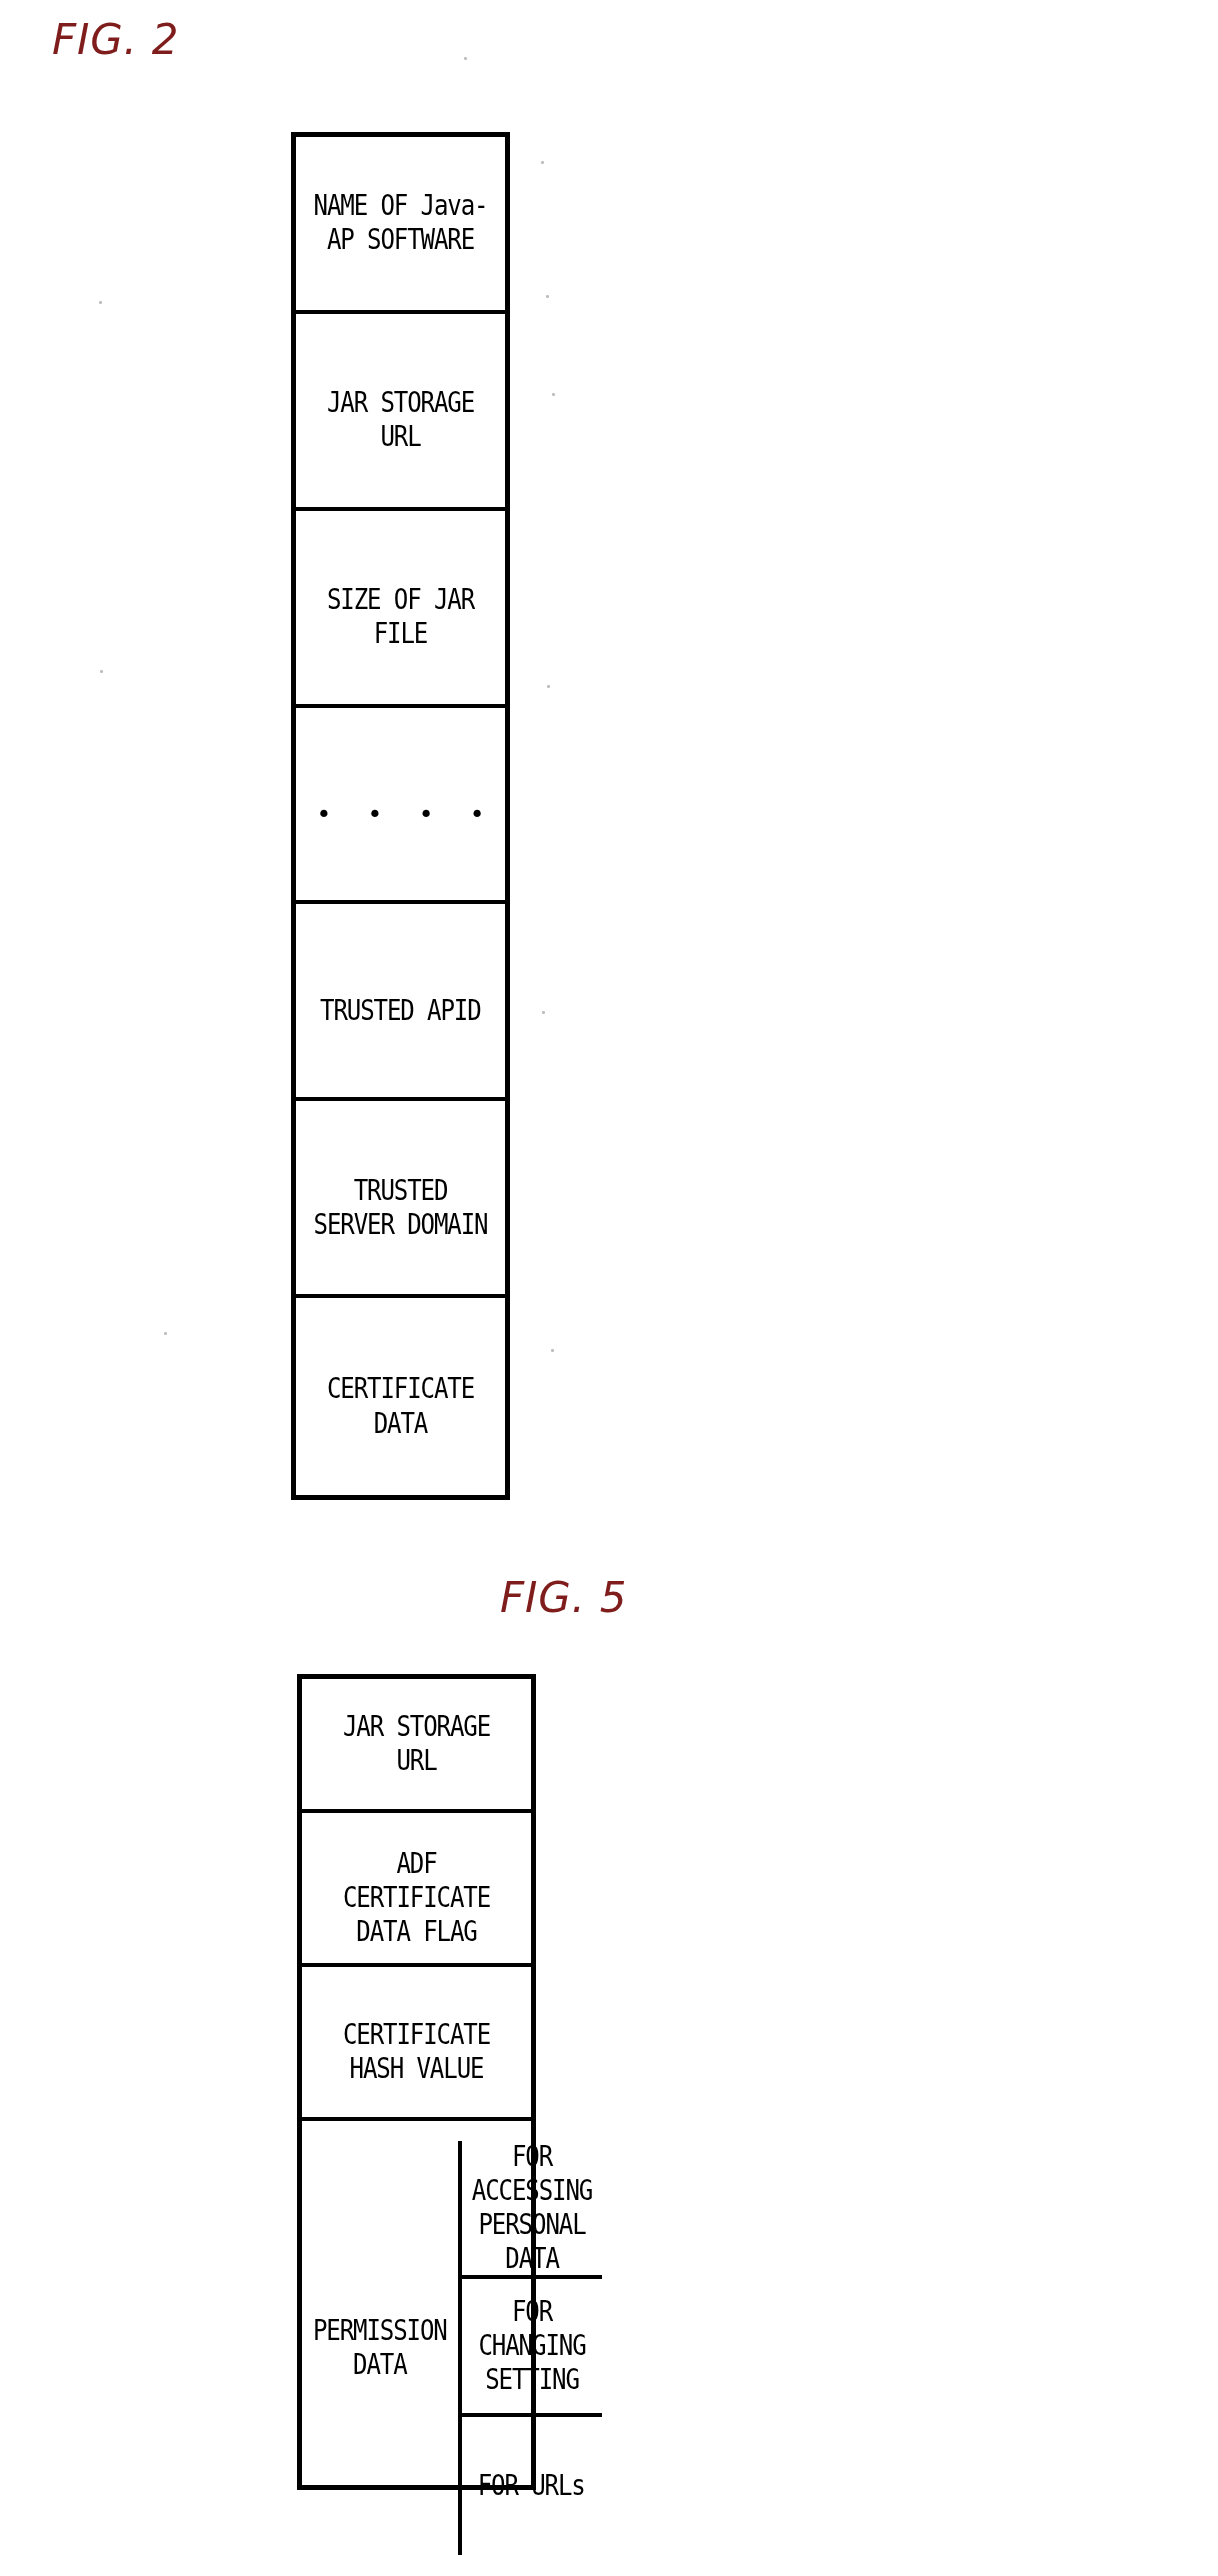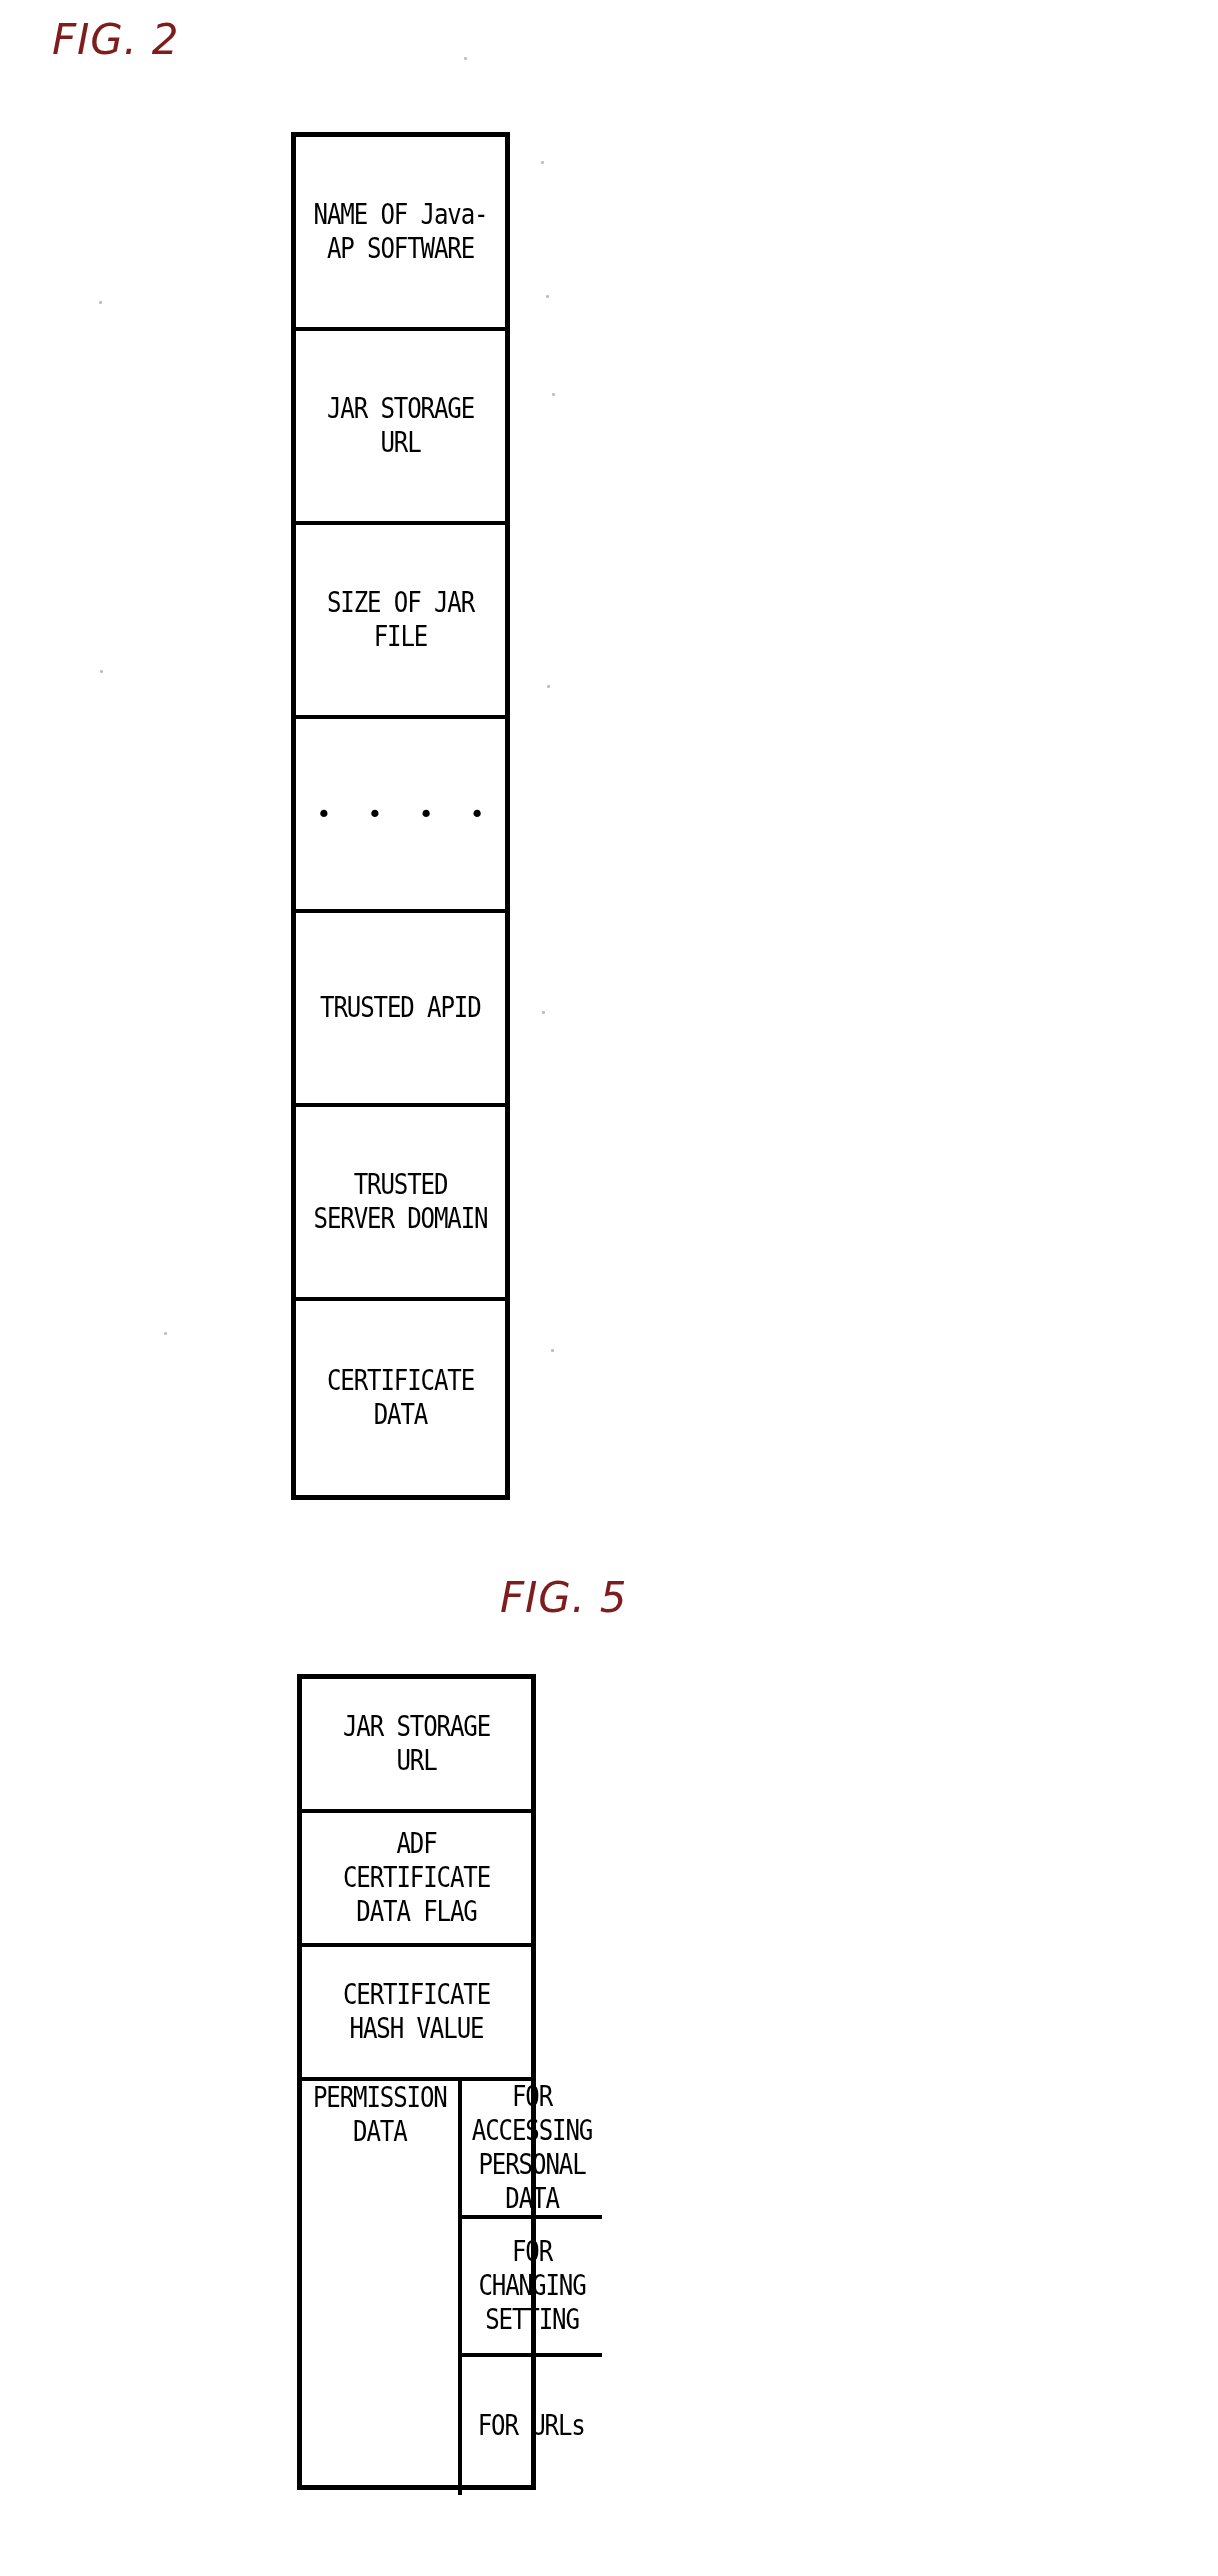--- a/index.html
+++ b/index.html
@@ -32,20 +32,21 @@
   #fig3-label { left: 500px; top: 1573px; }
 
   
   .fig-table {
     position: absolute;
     border: 5.9px solid #000;
     background: #fff;
     box-sizing: border-box;
     display: flex;
     flex-direction: column;
+    gap: 20px;
   }
 
   .fig-row {
     flex: 1 1 auto;
     border-bottom: 4.2px solid #000;
     box-sizing: border-box;
     display: flex;
     align-items: center;
     justify-content: center;
     text-align: center;
@@ -98,20 +99,21 @@
     display: flex;
     flex-direction: row;
     border-bottom: none;
     box-sizing: border-box;
   }
   #permission-label-cell {
     flex: 0 0 128px;
     border-right: 4.2px solid #000;
     box-sizing: border-box;
     display: flex;
+    align-items: center;
     justify-content: center;
     text-align: center;
   }
   #permission-sub-col {
     flex: 1 1 auto;
     display: flex;
     flex-direction: column;
     box-sizing: border-box;
   }
   #permission-sub-col .fig-row { height: 138px; border-bottom: 4.2px solid #000; text-align: center; }

